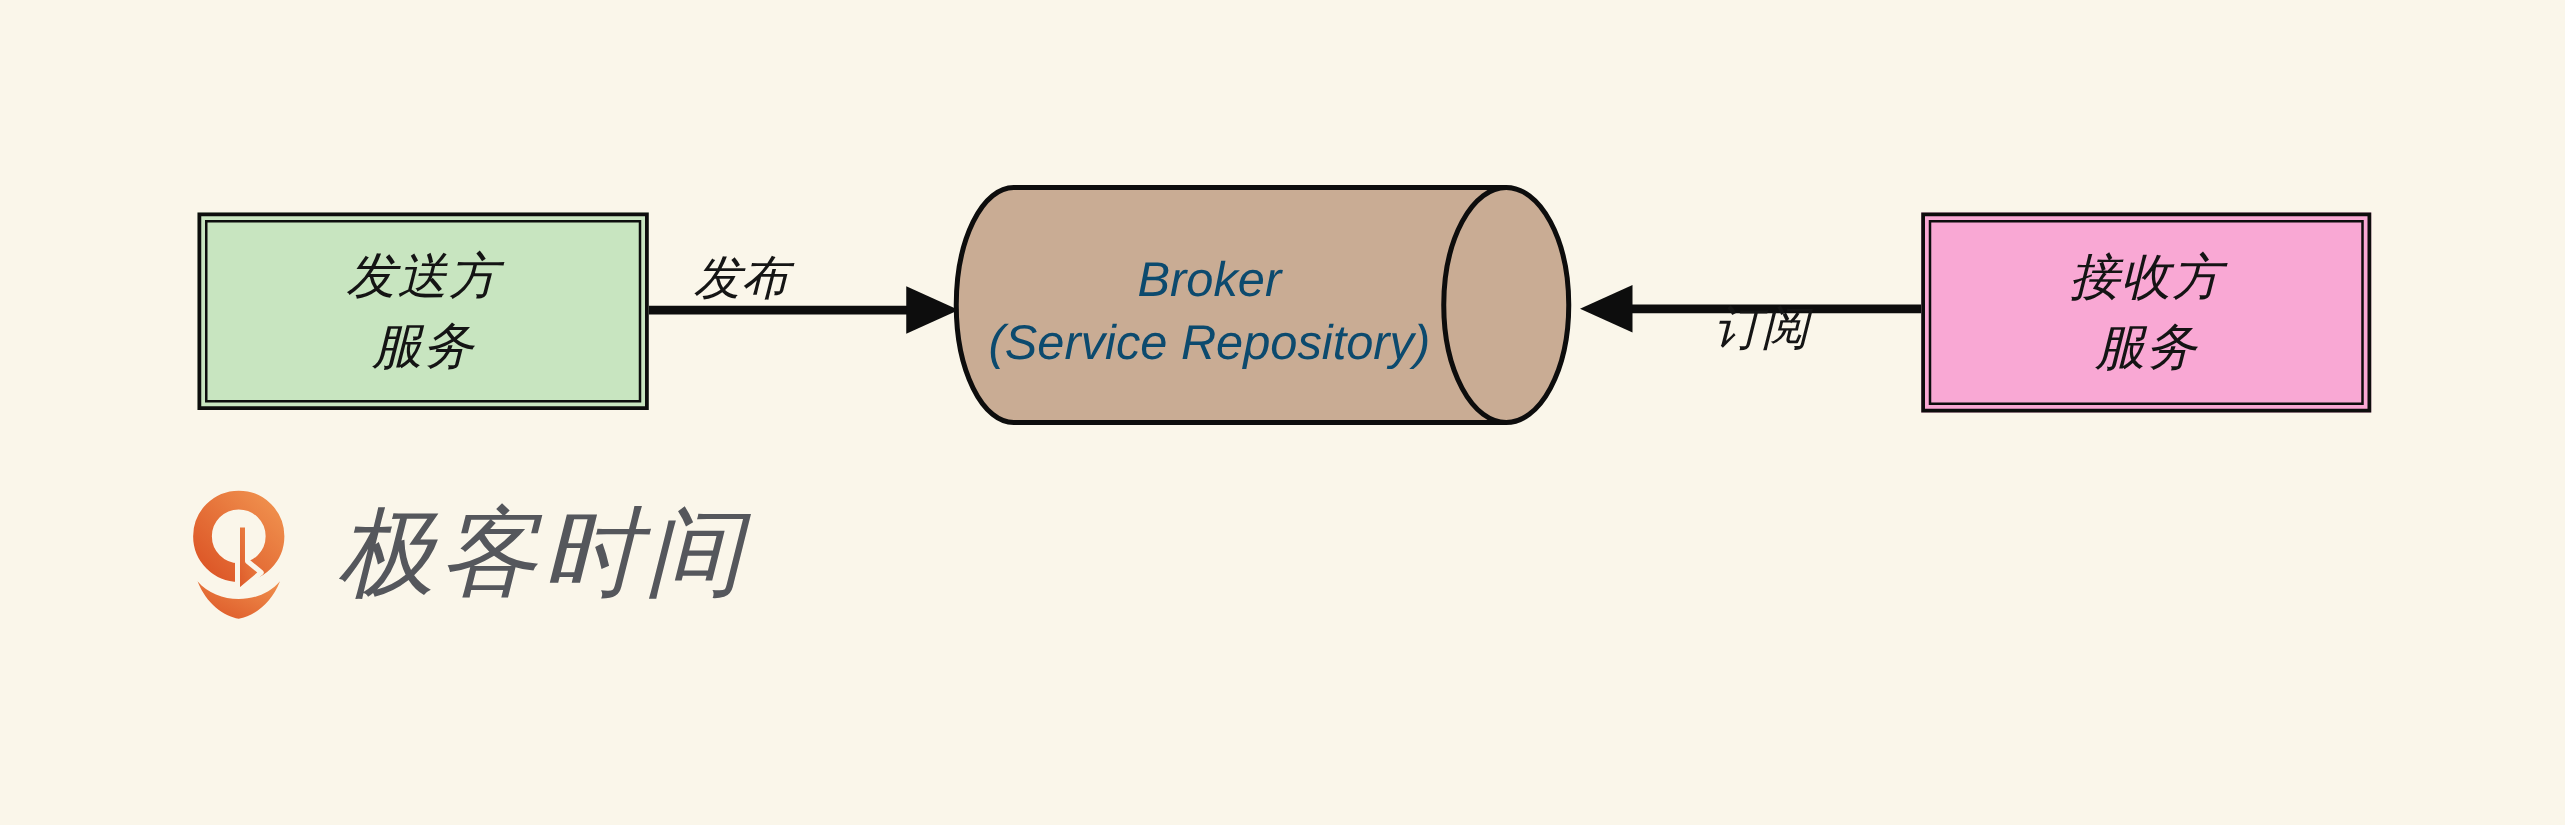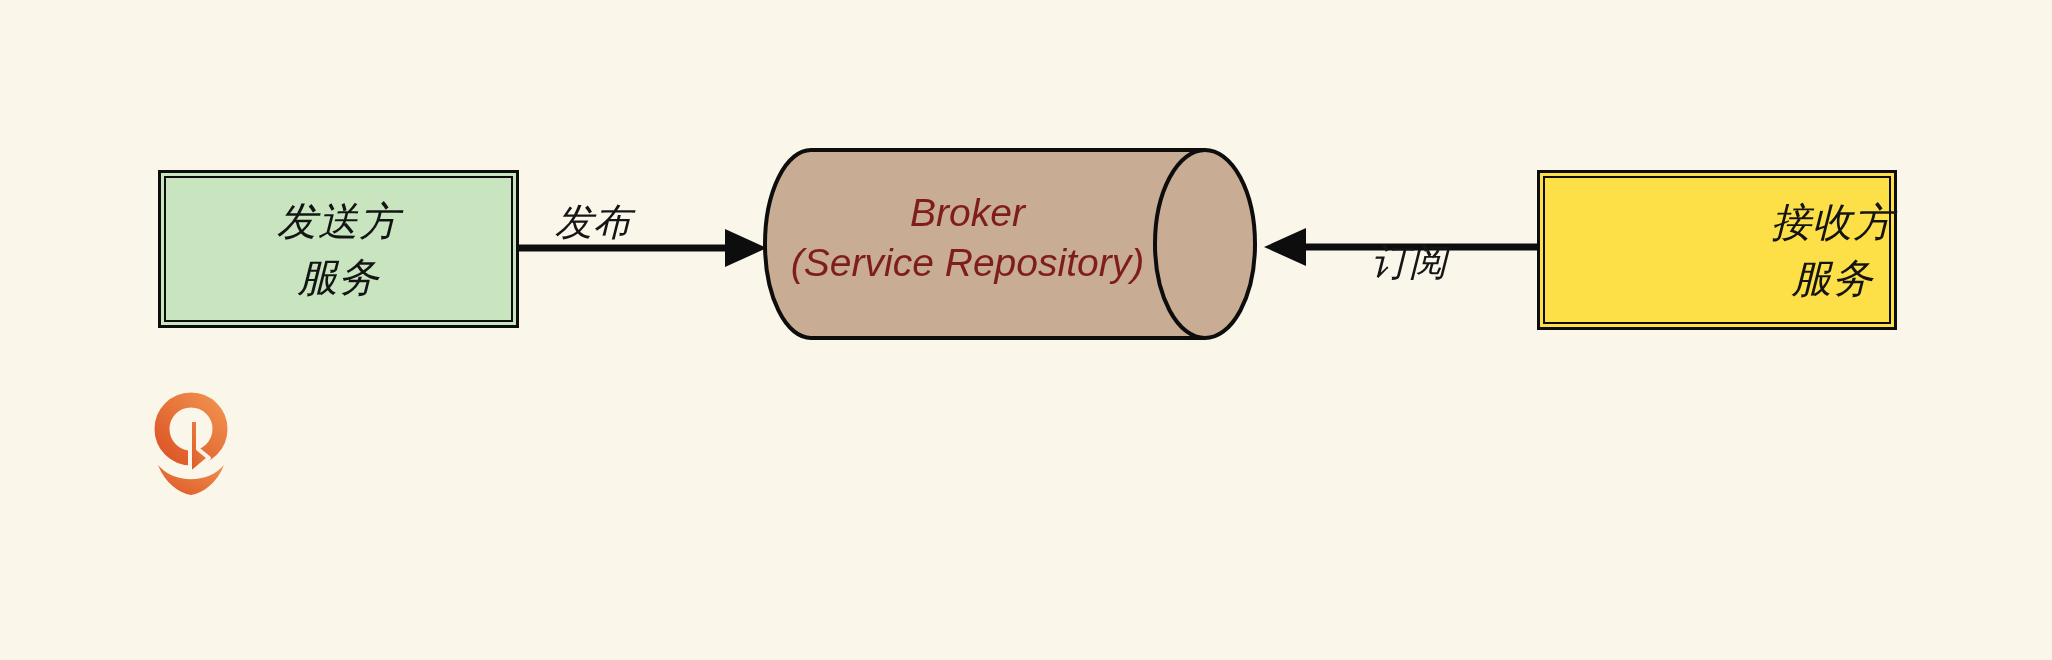--- a/index.html
+++ b/index.html
@@ -38,30 +38,30 @@
     line-height: 56px;
     color: #141414;
     letter-spacing: 1px;
   }
   .sender-box   { left: 158px;  top: 170px; width: 361px; height: 158px; }
   .receiver-box { left: 1537px; top: 170px; width: 360px; height: 160px; }
 
   
   .broker-label {
     position: absolute;
-    left: 765px; top: 138px;
+    left: 765px; top: 150px;
     width: 405px; height: 200px;
     display: flex;
     flex-direction: column;
     align-items: center;
     justify-content: center;
     text-align: center;
     font-size: 39px;
     line-height: 50px;
-    color: #7f1d1d;
+    color: #0c4a6e;
     white-space: nowrap;
   }
 
   
   .edge-label {
     position: absolute;
     transform: translateX(-50%);
     font-size: 38px;
     color: #151515;
     white-space: nowrap;
@@ -105,21 +105,21 @@
   </svg>
 
   <div class="node-box sender-box" style="background-color: rgb(200, 229, 192);">
     <div class="inner-border"></div>
     <div class="box-label">
       <div>发送方</div>
       <div>服务</div>
     </div>
   </div>
 
-  <div class="node-box receiver-box" style="background-color: #fde047; justify-content: flex-end;">
+  <div class="node-box receiver-box" style="background-color: #f9a8d4;">
     <div class="inner-border"></div>
     <div class="box-label">
       <div>接收方</div>
       <div>服务</div>
     </div>
   </div>
 
   <div class="broker-label">
     <div>Broker</div>
     <div>(Service Repository)</div>
@@ -133,15 +133,16 @@
       <defs>
         <linearGradient id="gt-orange" x1="1" y1="0" x2="0" y2="1">
           <stop offset="0" stop-color="#f0914e"></stop>
           <stop offset="1" stop-color="#dc5526"></stop>
         </linearGradient>
       </defs>
       <circle cx="41" cy="42" r="29" fill="none" stroke="url(#gt-orange)" stroke-width="15"></circle>
       <path d="M40 33 L40 87 L59 71 L48 62 L48 33 Z" fill="url(#gt-orange)" stroke-width="4" stroke-linejoin="round" stroke="#faf6ea"></path>
       <path d="M8 78 C 24 97, 58 97, 74 78 C 67 96, 53 106, 41 108 C 29 106, 15 96, 8 78 Z" fill="url(#gt-orange)"></path>
     </svg>
+    <div class="logo-text" style="color: rgb(85, 87, 92);">极客时间</div>
   </div>
 
 </div>
 
 </body></html>

